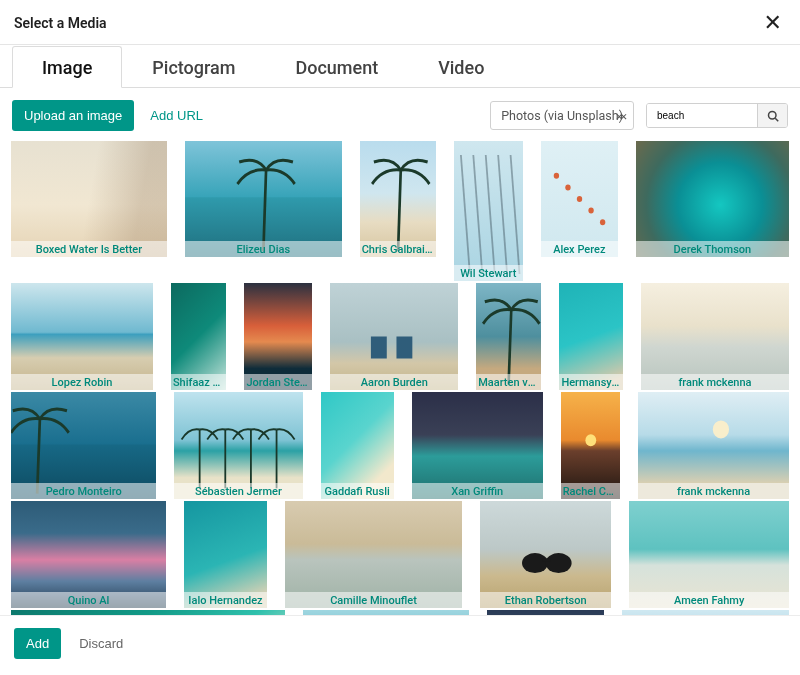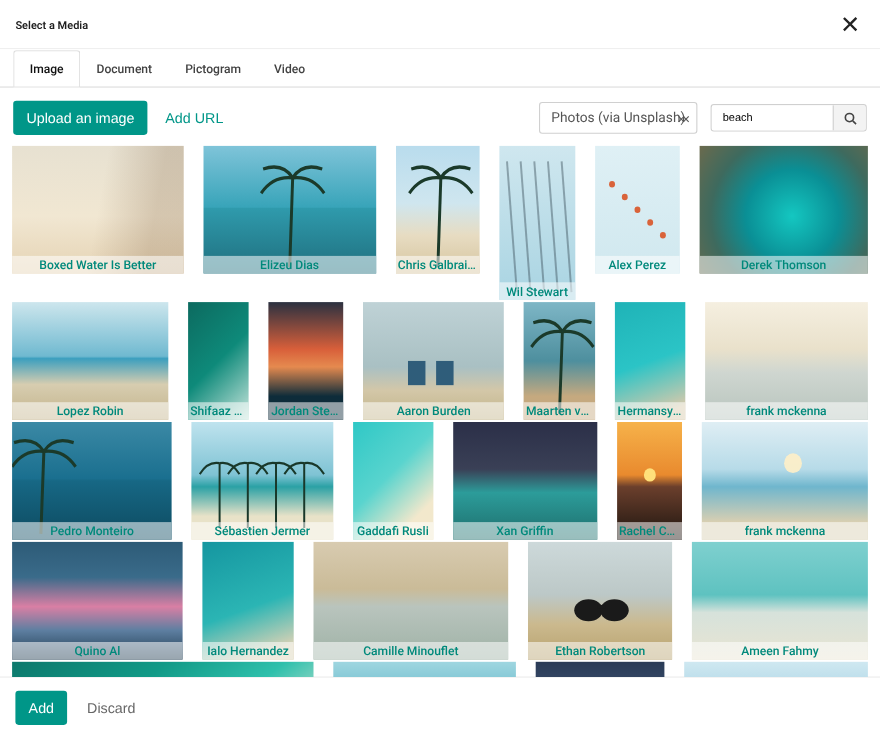--- a/index.html
+++ b/index.html
@@ -19,21 +19,21 @@
     flex-direction: column;
     position: relative;
   }
   .modal-header {
     padding: 12px 14px 10px 14px;
     display: flex;
     justify-content: space-between;
     align-items: center;
   }
   .modal-title {
-    font-size: 10px;
+    font-size: 14px;
     font-weight: 600;
     color: #1f1f1f;
   }
   .close-btn {
     font-size: 22px;
     line-height: 1;
     color: #222;
     cursor: pointer;
     background:none;border:none;padding:0 4px;
   }
@@ -50,22 +50,22 @@
   .scroll-area::-webkit-scrollbar-thumb { background:#bdbdbd; border-radius:4px; }
 
   .tabs {
     display:flex;
     border-bottom: 1px solid #dcdcdc;
     padding: 0 12px;
     gap: 0;
     background:#fff;
   }
   .tab {
-    padding: 10px 14px 9px;
-    font-size: 11px;
+    padding: 10px 29px 9px;
+    font-size: 18px;
     color: #424242;
     cursor:pointer;
     border:1px solid transparent;
     border-bottom:none;
     position:relative;
     top:1px;
     font-weight:500;
   }
   .tab.active {
     border:1px solid #dcdcdc;
@@ -197,22 +197,22 @@
 
   <div class="modal-header">
     <div class="modal-title">Select a Media</div>
     <button class="close-btn" aria-label="Close">✕</button>
   </div>
 
   <div class="scroll-area">
 
     <div class="tabs" id="tab-bar">
         <div class="tab active">Image</div>
+        <div class="tab">Pictogram</div>
         <div class="tab">Document</div>
-        <div class="tab">Pictogram</div>
         <div class="tab">Video</div>
       </div>
 
     <div class="toolbar">
       <button class="btn btn-primary">Upload an image</button>
       <button class="btn btn-link">Add URL</button>
       <div class="toolbar-spacer"></div>
       <div class="select-wrap">
         <span>Photos (via Unsplash)</span>
       </div>

